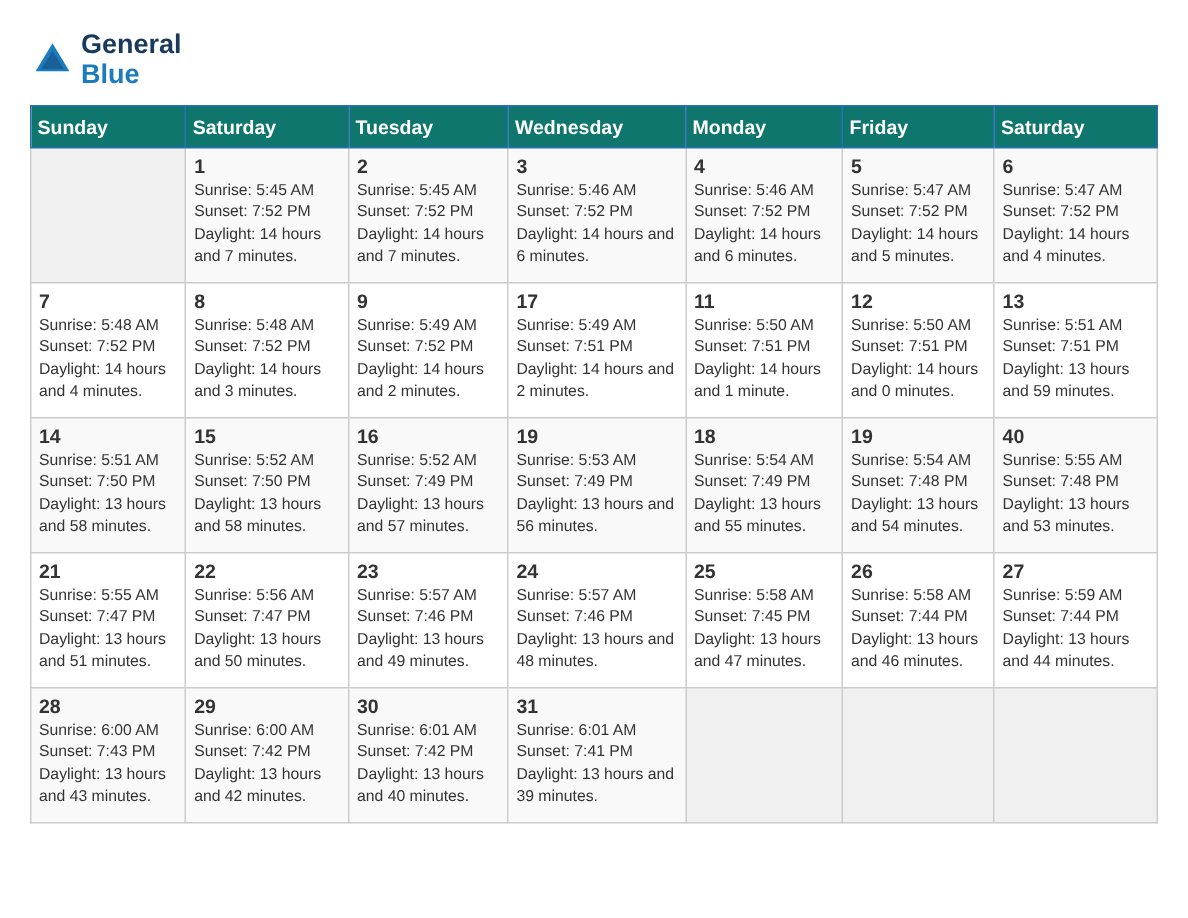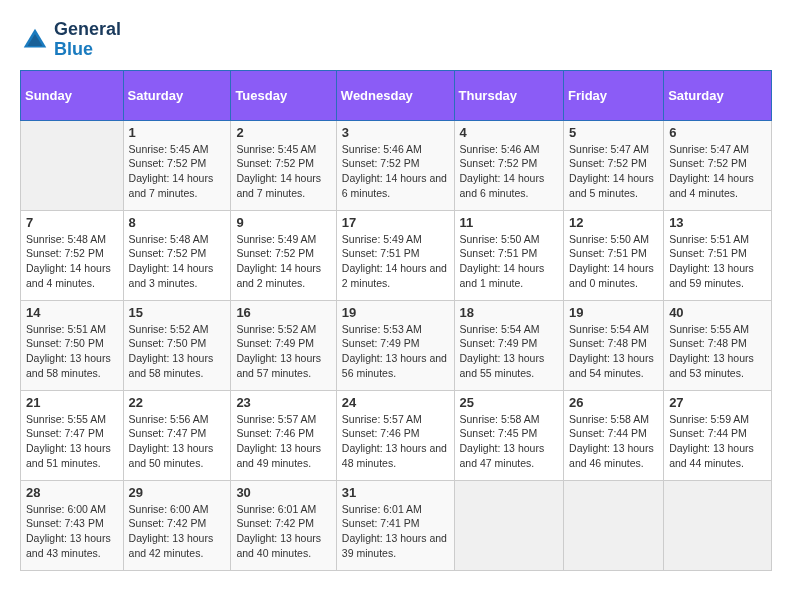--- a/index.html
+++ b/index.html
@@ -46,23 +46,23 @@
     .location {
       font-size: 14px;
       color: #333;
     }
     table {
       width: 100%;
       border-collapse: collapse;
       font-size: 11px;
     }
     thead tr th {
-      background-color: #8b5cf6;
+      background-color: #0f766e;
       color: #fff;
-      padding: 17px 4px;
+      padding: 6px 4px;
       text-align: left;
       font-size: 13px;
       font-weight: bold;
       border: 1px solid #2a6ebb;
     }
     tbody tr td {
       border: 1px solid #ccc;
       padding: 4px 5px;
       vertical-align: top;
       min-height: 80px;
@@ -110,21 +110,21 @@
   </div>
 </div>
 
 <table>
   <thead>
     <tr>
     <th>Sunday</th>
         <th>Saturday</th>
         <th>Tuesday</th>
         <th>Wednesday</th>
-        <th>Thursday</th>
+        <th>Monday</th>
         <th>Friday</th>
         <th>Saturday</th>
       </tr>
   </thead>
   <tbody id="calendar-body">
   <tr>
         <td class="empty-cell"></td>
         <td>
           <span class="day-number">1</span>
           <div class="cell-info">Sunrise: 5:45 AM<br>Sunset: 7:52 PM<br>Daylight: 14 hours and 7 minutes.</div>

